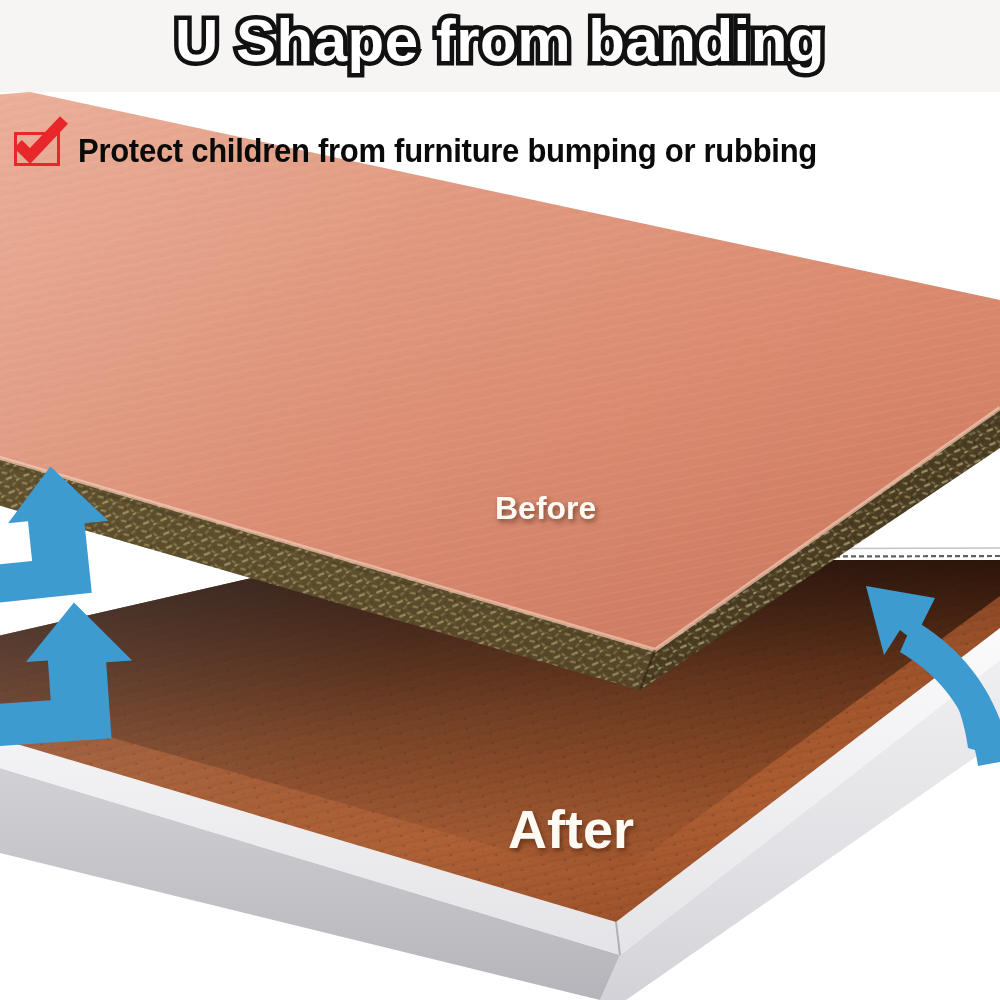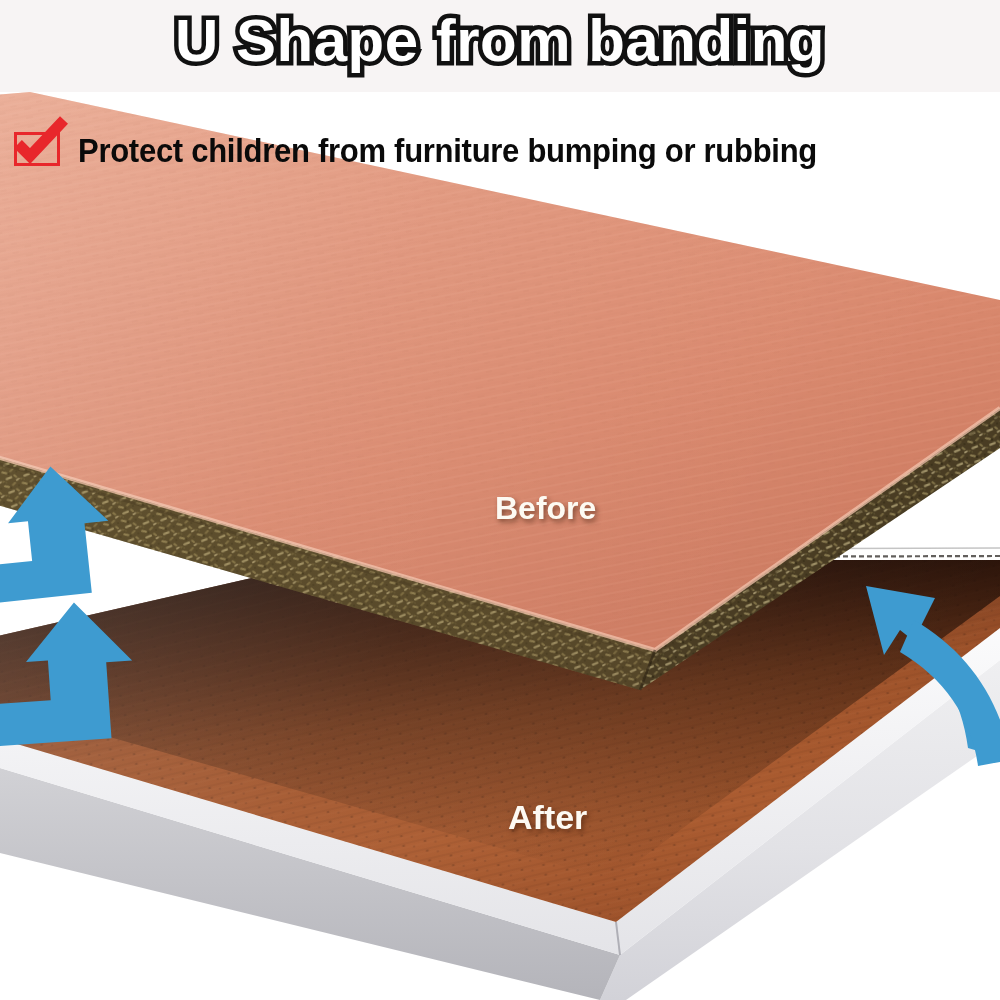--- a/index.html
+++ b/index.html
@@ -115,21 +115,21 @@
     text-shadow: 2px 3px 5px rgba(60,25,10,0.55);
   }
   #label-before {
     left: 495px;
     top: 490px;
     font-size: 32px;
   }
   #label-after {
     left: 508px;
     top: 798px;
-    font-size: 34px;
+    font-size: 54px;
   }
 </style>
 </head>
 <body>
 
 <div id="stage">
 
   <svg id="scene" viewBox="0 0 1000 1000">
     <defs>
 

